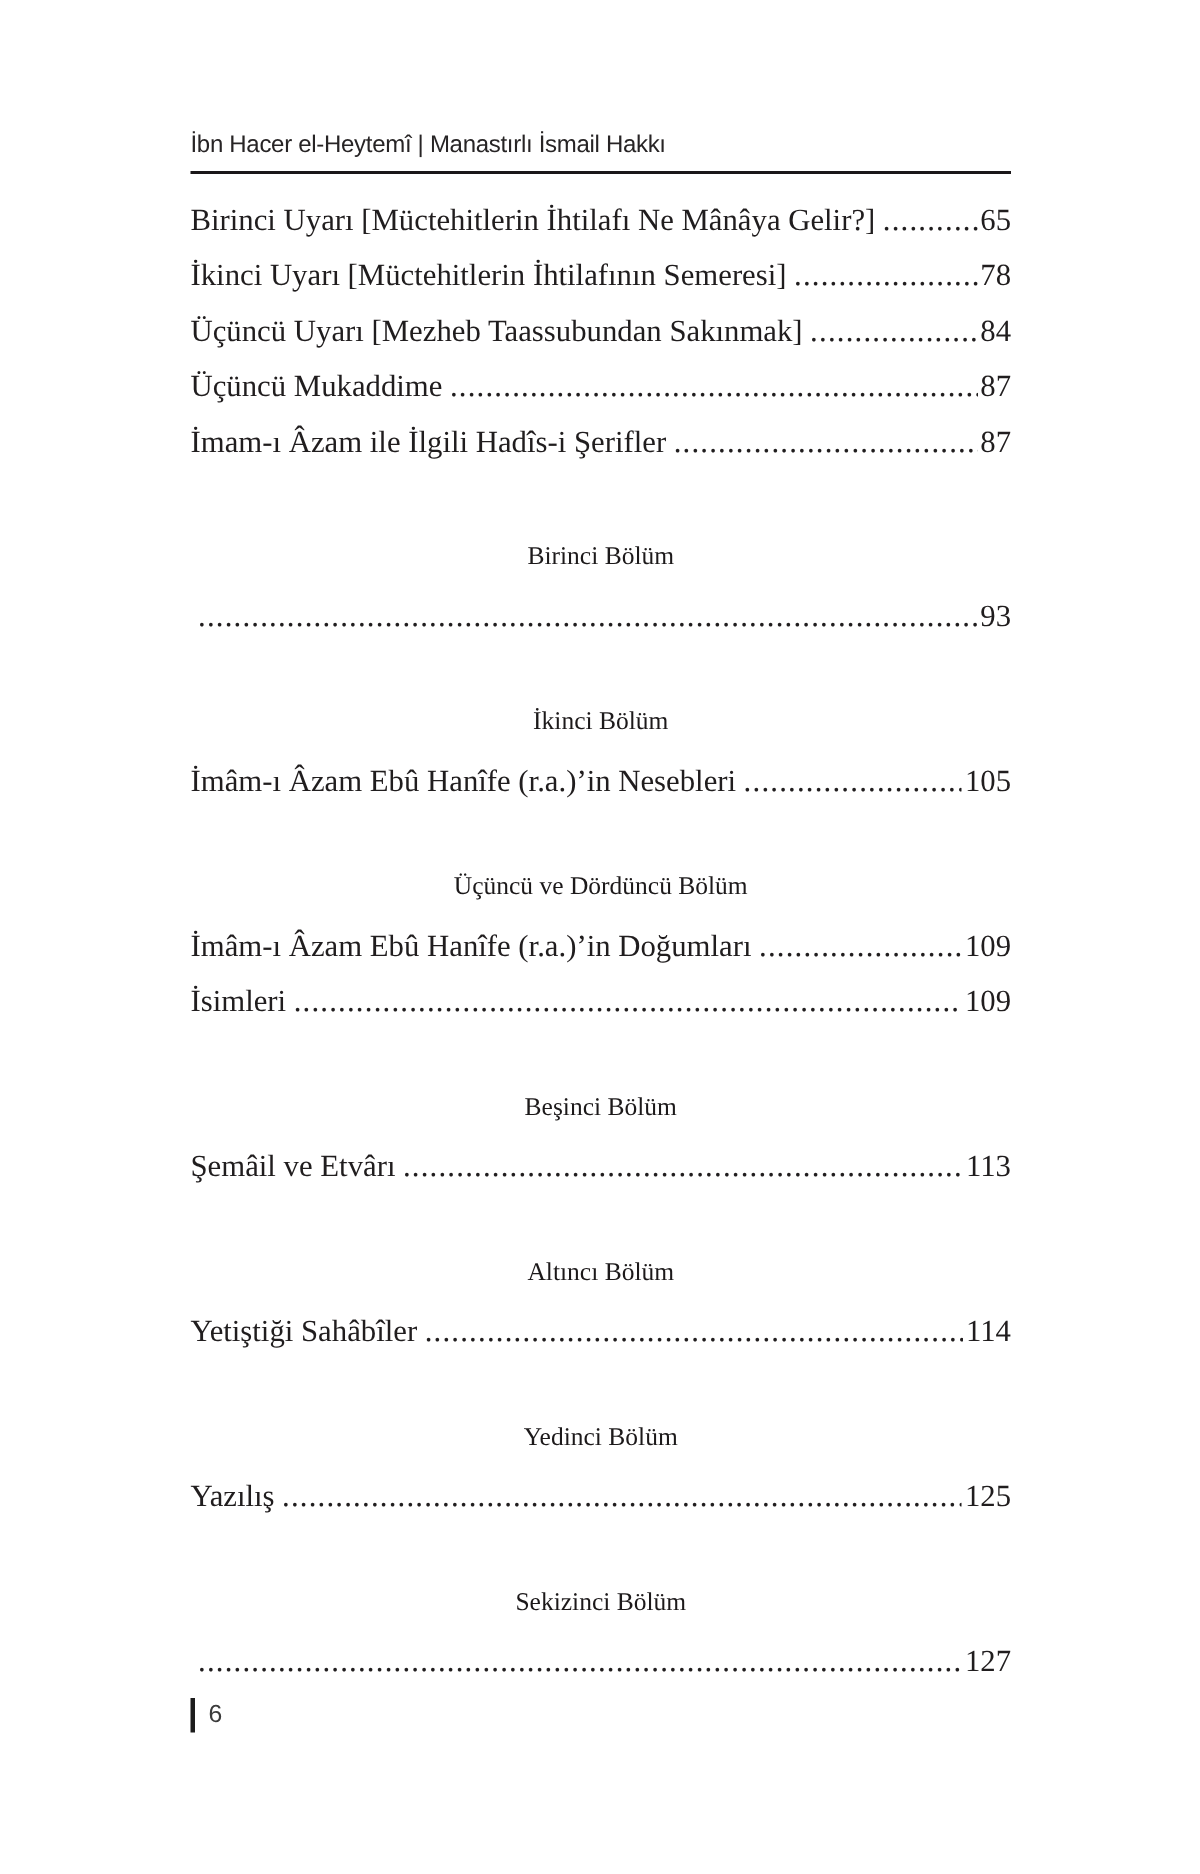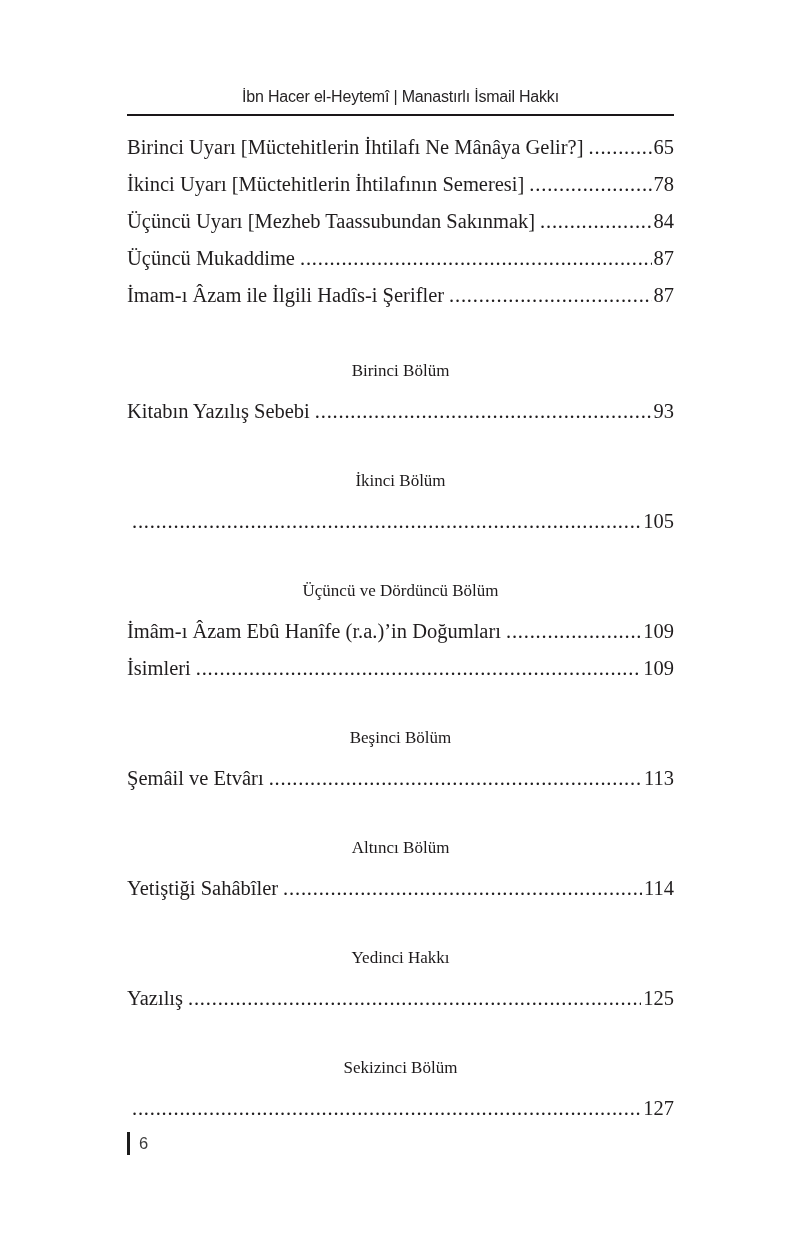--- a/index.html
+++ b/index.html
@@ -17,21 +17,21 @@
     color: #201d1e;
   }
   .content {
     position: absolute;
     left: 127px;
     top: 0;
     width: 547px;
   }
   .running-header {
     margin-top: 87px;
-    text-align: center;
+    text-align: left;
     font-family: "Liberation Sans", sans-serif;
     font-size: 16px;
     line-height: 20px;
     letter-spacing: -0.2px;
     color: #272425;
   }
   .header-rule {
     border: none;
     border-top: 2px solid #1a1719;
     margin: 7px 0 0 0;
@@ -123,26 +123,26 @@
           <span class="toc-leader">................................................................................................................................................................</span>
           <span class="toc-page">87</span>
         </div>
         <div class="toc-row">
           <span class="toc-title">İmam-ı Âzam ile İlgili Hadîs-i Şerifler</span>
           <span class="toc-leader">................................................................................................................................................................</span>
           <span class="toc-page">87</span>
         </div>
         <div class="toc-heading first">Birinci Bölüm</div>
         <div class="toc-row">
-          <span class="toc-title">Kitabın Yazılış Sebebi</span>
           <span class="toc-leader">................................................................................................................................................................</span>
           <span class="toc-page">93</span>
         </div>
         <div class="toc-heading">İkinci Bölüm</div>
         <div class="toc-row">
+          <span class="toc-title">İmâm-ı Âzam Ebû Hanîfe (r.a.)’in Nesebleri</span>
           <span class="toc-leader">................................................................................................................................................................</span>
           <span class="toc-page">105</span>
         </div>
         <div class="toc-heading">Üçüncü ve Dördüncü Bölüm</div>
         <div class="toc-row">
           <span class="toc-title">İmâm-ı Âzam Ebû Hanîfe (r.a.)’in Doğumları</span>
           <span class="toc-leader">................................................................................................................................................................</span>
           <span class="toc-page">109</span>
         </div>
         <div class="toc-row">
@@ -155,21 +155,21 @@
           <span class="toc-title">Şemâil ve Etvârı</span>
           <span class="toc-leader">................................................................................................................................................................</span>
           <span class="toc-page">113</span>
         </div>
         <div class="toc-heading">Altıncı Bölüm</div>
         <div class="toc-row">
           <span class="toc-title">Yetiştiği Sahâbîler</span>
           <span class="toc-leader">................................................................................................................................................................</span>
           <span class="toc-page">114</span>
         </div>
-        <div class="toc-heading">Yedinci Hakkı</div>
+        <div class="toc-heading">Yedinci Bölüm</div>
         <div class="toc-row">
           <span class="toc-title">Yazılış</span>
           <span class="toc-leader">................................................................................................................................................................</span>
           <span class="toc-page">125</span>
         </div>
         <div class="toc-heading">Sekizinci Bölüm</div>
         <div class="toc-row">
           <span class="toc-leader">................................................................................................................................................................</span>
           <span class="toc-page">127</span>
         </div>

